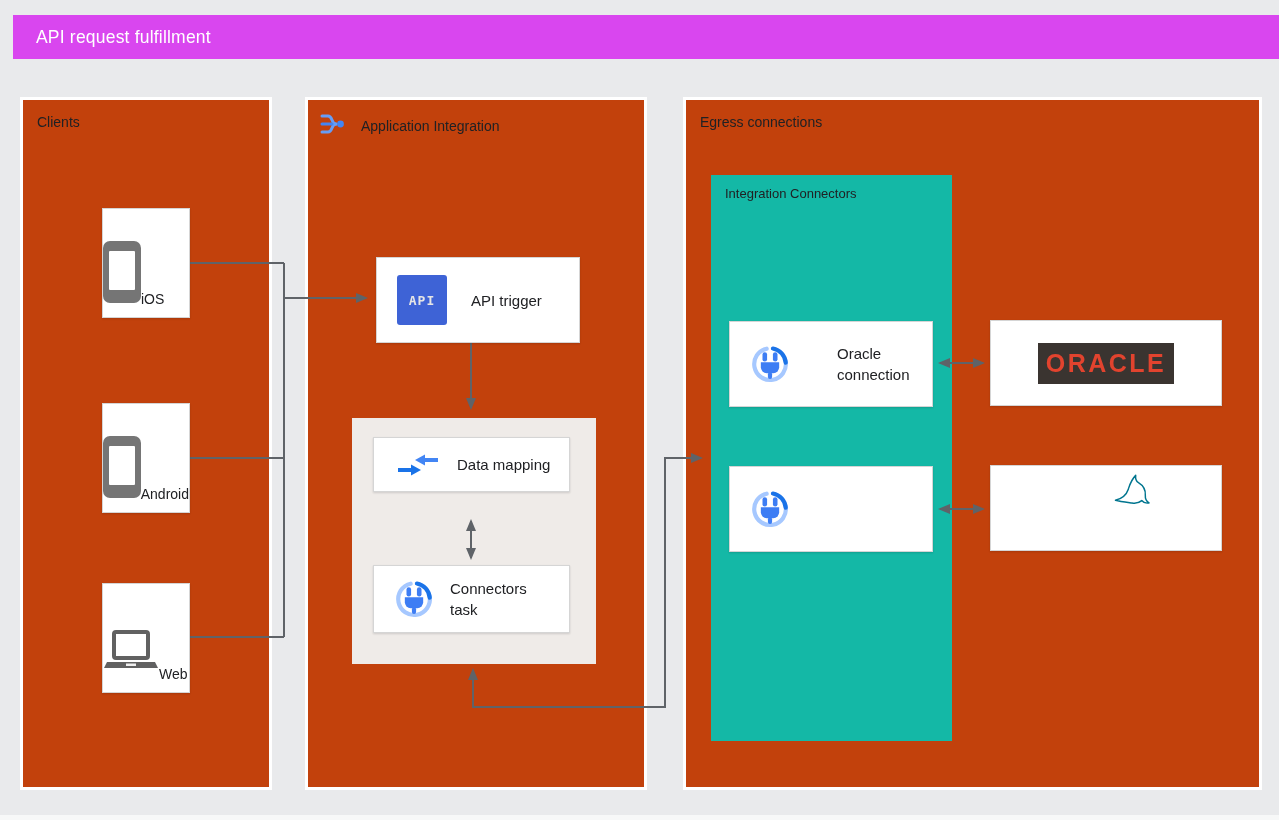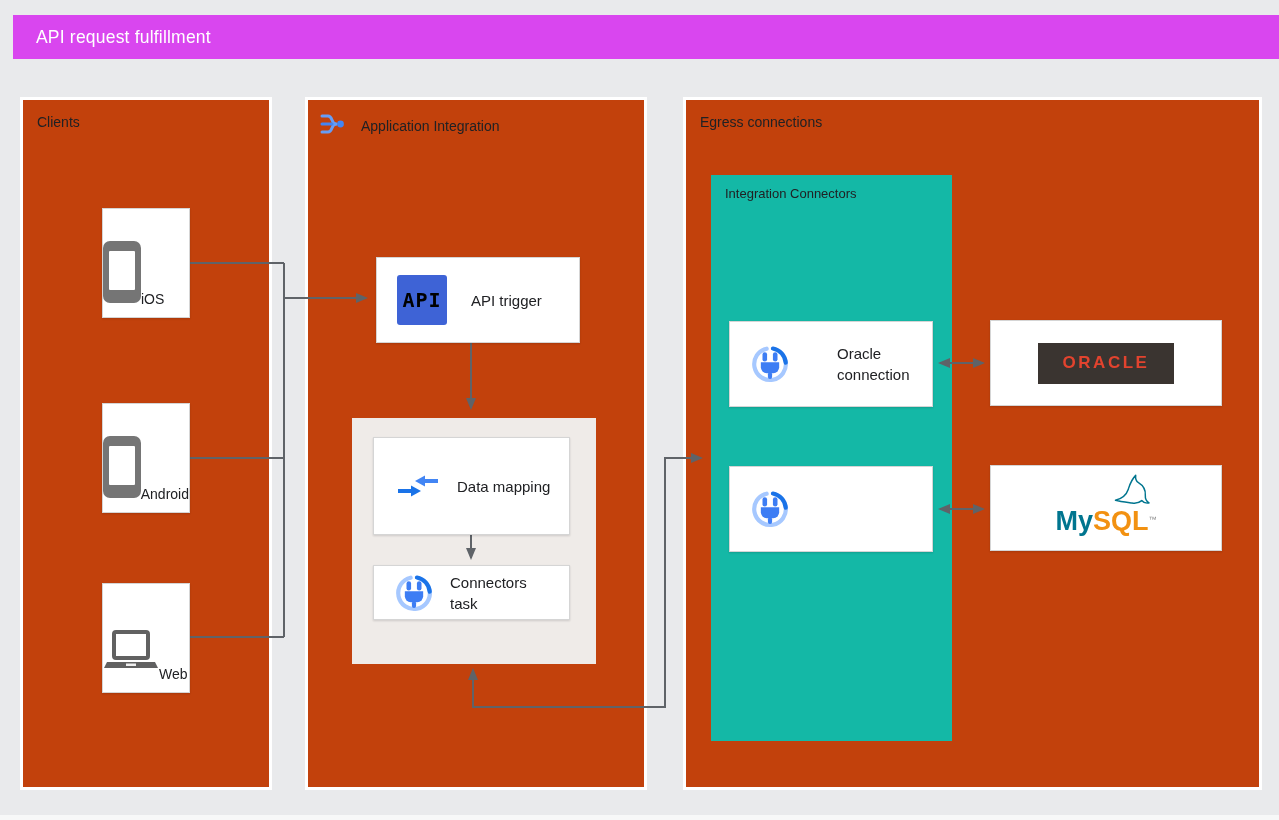--- a/index.html
+++ b/index.html
@@ -35,28 +35,28 @@
   .task-group{background:#EFEBE8;z-index:2;}
   .subzone{background:#14b8a6;z-index:2;}
   .subzone-title{font-size:13px;color:#202124;}
   .flexrow{display:flex;align-items:center;}
   svg{display:block;}
   .lines{left:0;top:0;z-index:3;pointer-events:none;}
   
   .api-chip{
     width:50px;height:50px;background:#3E63D6;border-radius:3px;
     display:flex;align-items:center;justify-content:center;
-    color:#000000;font-family:"DejaVu Sans Mono","Liberation Mono",monospace;
-    font-weight:700;font-size:20px;letter-spacing:1px;
+    color:#e5e5e5;font-family:"DejaVu Sans Mono","Liberation Mono",monospace;
+    font-weight:700;font-size:13px;letter-spacing:1px;
   }
   
   .oracle-chip{
     width:136px;height:41px;background:#3A3430;display:flex;align-items:center;justify-content:center;
   }
-  .oracle-text{color:#E2432E;font-size:17px;font-weight:600;letter-spacing:2.5px;}
+  .oracle-text{color:#E2432E;font-size:25px;font-weight:600;letter-spacing:2.5px;}
   
   .mysql-my{color:#00758F;font-size:27px;font-weight:700;}
   .mysql-sql{color:#F29111;font-size:27px;font-weight:700;}
   .mysql-tm{color:#8a8a8a;font-size:8px;vertical-align:8px;}
   .bottom-strip{left:0;bottom:0;width:1279px;height:5px;background:#F7F8F8;z-index:0;}
 </style>
 </head>
 <body>
 
 <div class="abs bottom-strip"></div>
@@ -132,33 +132,33 @@
   <div class="device-label">Web</div>
 </div>
 
 <div class="abs card flexrow" style="left:376px;top:257px;width:204px;height:86px;">
   <div class="api-chip" style="margin-left:20px;">
     <span>API</span>
   </div>
   <div class="node-label" style="margin-left:24px;width:84px;">API trigger</div>
 </div>
 
-<div class="abs card flexrow" style="left:373px;top:437px;width:197px;height:98px;">
+<div class="abs card flexrow" style="left:373px;top:437px;width:197px;height:55px;">
   <div style="margin-left:22px;">
     <svg width="44" height="30" viewBox="0 0 44 30">
       <path d="M2 20 H16" stroke="#1A73E8" stroke-width="4" fill="none"></path>
       <polygon points="15,14.5 25,20 15,25.5" fill="#1A73E8"></polygon>
       <path d="M42 10 H28" stroke="#4285F4" stroke-width="4" fill="none"></path>
       <polygon points="29,4.5 19,10 29,15.5" fill="#4285F4"></polygon>
     </svg>
   </div>
   <div class="node-label" style="margin-left:17px;">Data mapping</div>
 </div>
 
-<div class="abs card flexrow" style="left:373px;top:565px;width:197px;height:55px;">
+<div class="abs card flexrow" style="left:373px;top:565px;width:197px;height:68px;">
   <div style="margin-left:20px;">
     <svg width="40" height="40" viewBox="0 0 48 48">
       <path d="M20 5.6 A19 19 0 1 0 42.8 21" fill="none" stroke="#A6C8FF" stroke-width="5" stroke-linecap="round"></path>
       <path d="M27.5 5.4 A19 19 0 0 1 42.9 22.5" fill="none" stroke="#1A73E8" stroke-width="5" stroke-linecap="round"></path>
       <rect x="15" y="10" width="5.5" height="11" rx="2.7" fill="#3D7DF4"></rect>
       <rect x="27.5" y="10" width="5.5" height="11" rx="2.7" fill="#3D7DF4"></rect>
       <path d="M13 22 h22 v6 a7 7 0 0 1 -7 7 h-8 a7 7 0 0 1 -7 -7 z" fill="#3D7DF4"></path>
       <rect x="21.5" y="34" width="5" height="8" rx="2.4" fill="#3D7DF4"></rect>
     </svg>
   </div>
@@ -197,16 +197,13 @@
     <span class="oracle-text">ORACLE</span>
   </div>
 </div>
 
 <div class="abs card" style="left:990px;top:465px;width:232px;height:86px;">
   <div class="abs" style="left:118px;top:5px;">
     <svg width="46" height="40" viewBox="0 0 50 42">
       <path d="M7 31 C15 29 19 25 21 19 C22.5 14.5 24 9 29 4 C28.5 8.5 29.5 10.5 32 12 C37 15 40 20 39.5 26 C39.2 29.5 40.5 32 43.5 34 C40 34.6 37.3 33.6 35.6 31.4 C33 33.6 29 34.6 25 34 C19 33.2 12 32.4 7 31 Z" fill="none" stroke="#00758F" stroke-width="1.6" stroke-linejoin="round"></path>
     </svg>
   </div>
-  <div class="abs" style="left:0;right:0;top:40px;text-align:center;">
-    <span class="mysql-my">My</span><span class="mysql-sql">SQL</span><span class="mysql-tm">™</span>
-  </div>
 </div>
 
 </body></html>

